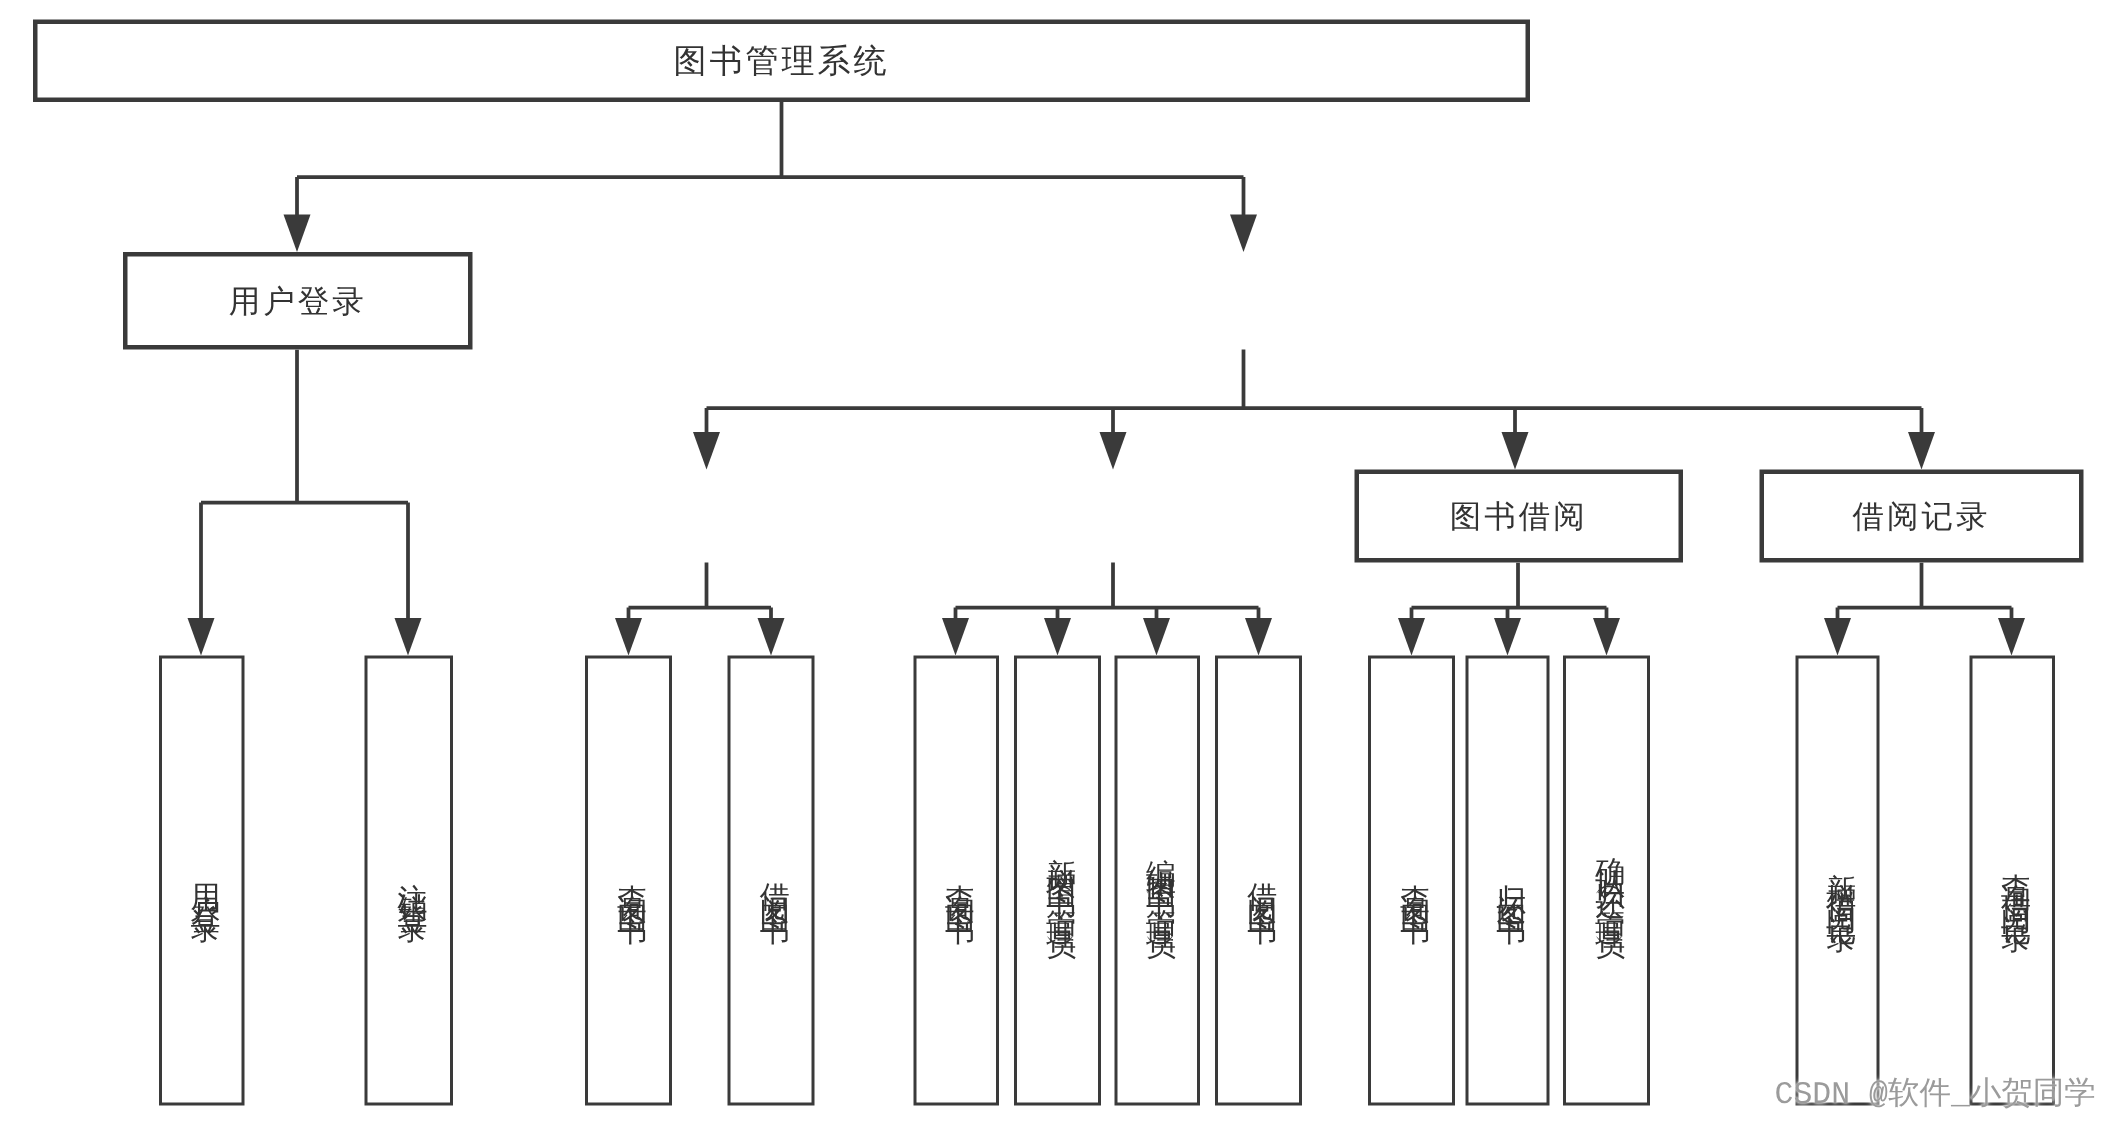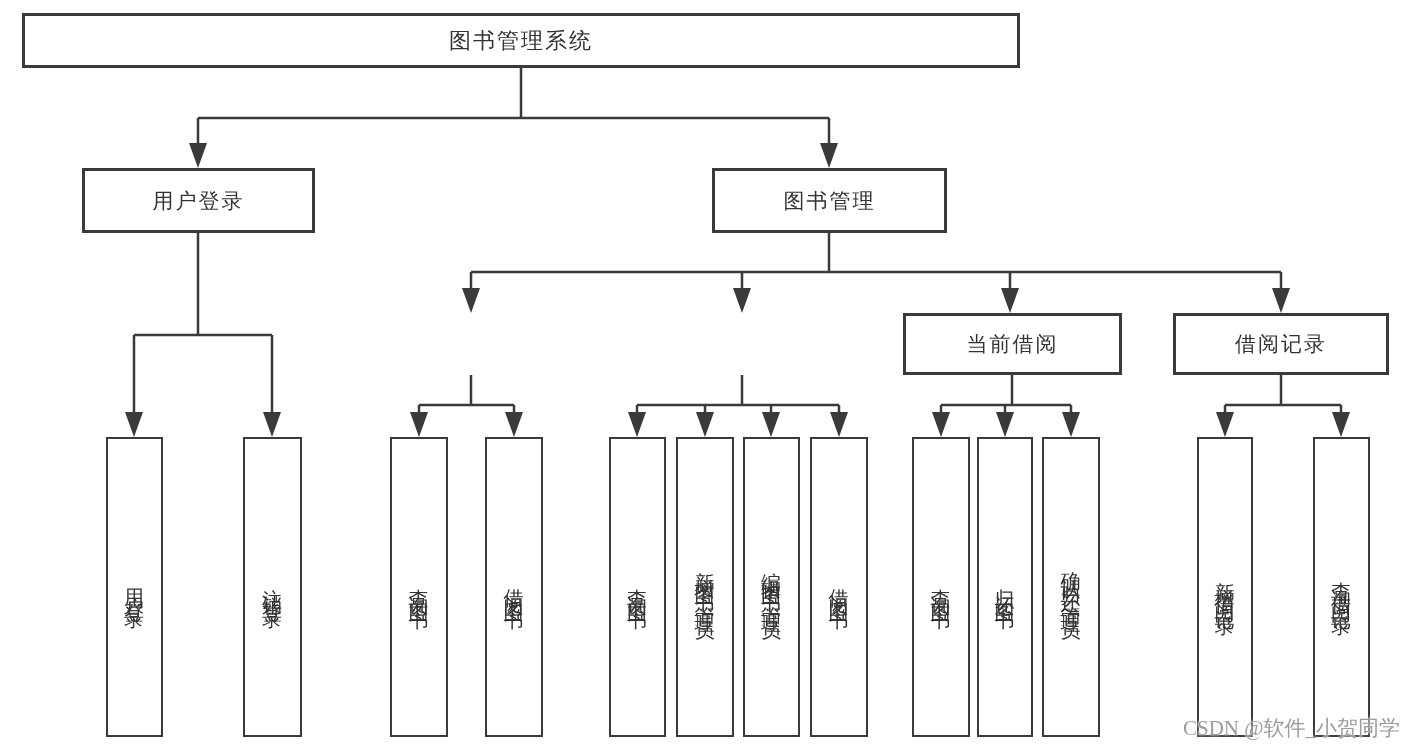--- a/index.html
+++ b/index.html
@@ -1,18 +1,18 @@
 <!DOCTYPE html>
 <html><head>
 <meta charset="utf-8">
 <style>
   html,body{margin:0;padding:0;background:#fff;}
   .canvas{
     position:relative;width:1405px;height:747px;background:#fff;
-    font-family:Liberation Serif, serif;overflow:hidden;
+    font-family:Liberation Mono, monospace;overflow:hidden;
   }
   .connectors{position:absolute;left:0;top:0;width:1405px;height:747px;}
   .hbox{
     position:absolute;border:3px solid #3a3a3a;background:#fff;
     display:flex;align-items:center;justify-content:center;
     font-size:21px;letter-spacing:2px;color:#333;box-sizing:border-box;
     z-index:2;
   }
   .hbox.root{font-size:22px;}
   .vbox{
@@ -75,26 +75,23 @@
     </g>
   </svg>
 
   <div class="hbox root" style="left:22px;top:13px;width:998px;height:55px;">
     <span>图书管理系统</span>
   </div>
 
   <div class="hbox" style="left:82px;top:168px;width:233px;height:65px;">
     <span>用户登录</span>
   </div>
-  <div class="hbox" style="left:712px;top:168px;width:235px;height:65px;">
-    <span>图书管理</span>
-  </div>
 
   <div class="hbox" style="left:903px;top:313px;width:219px;height:62px;">
-    <span>当前借阅</span>
+    <span>图书借阅</span>
   </div>
   <div class="hbox" style="left:1173px;top:313px;width:216px;height:62px;">
     <span>借阅记录</span>
   </div>
 
   <div class="vbox" style="left:106px;top:437px;width:57px;height:300px;">
     <span class="vtext">用户登录</span>
   </div>
   <div class="vbox" style="left:243px;top:437px;width:59px;height:300px;">
     <span class="vtext">注销登录</span>

